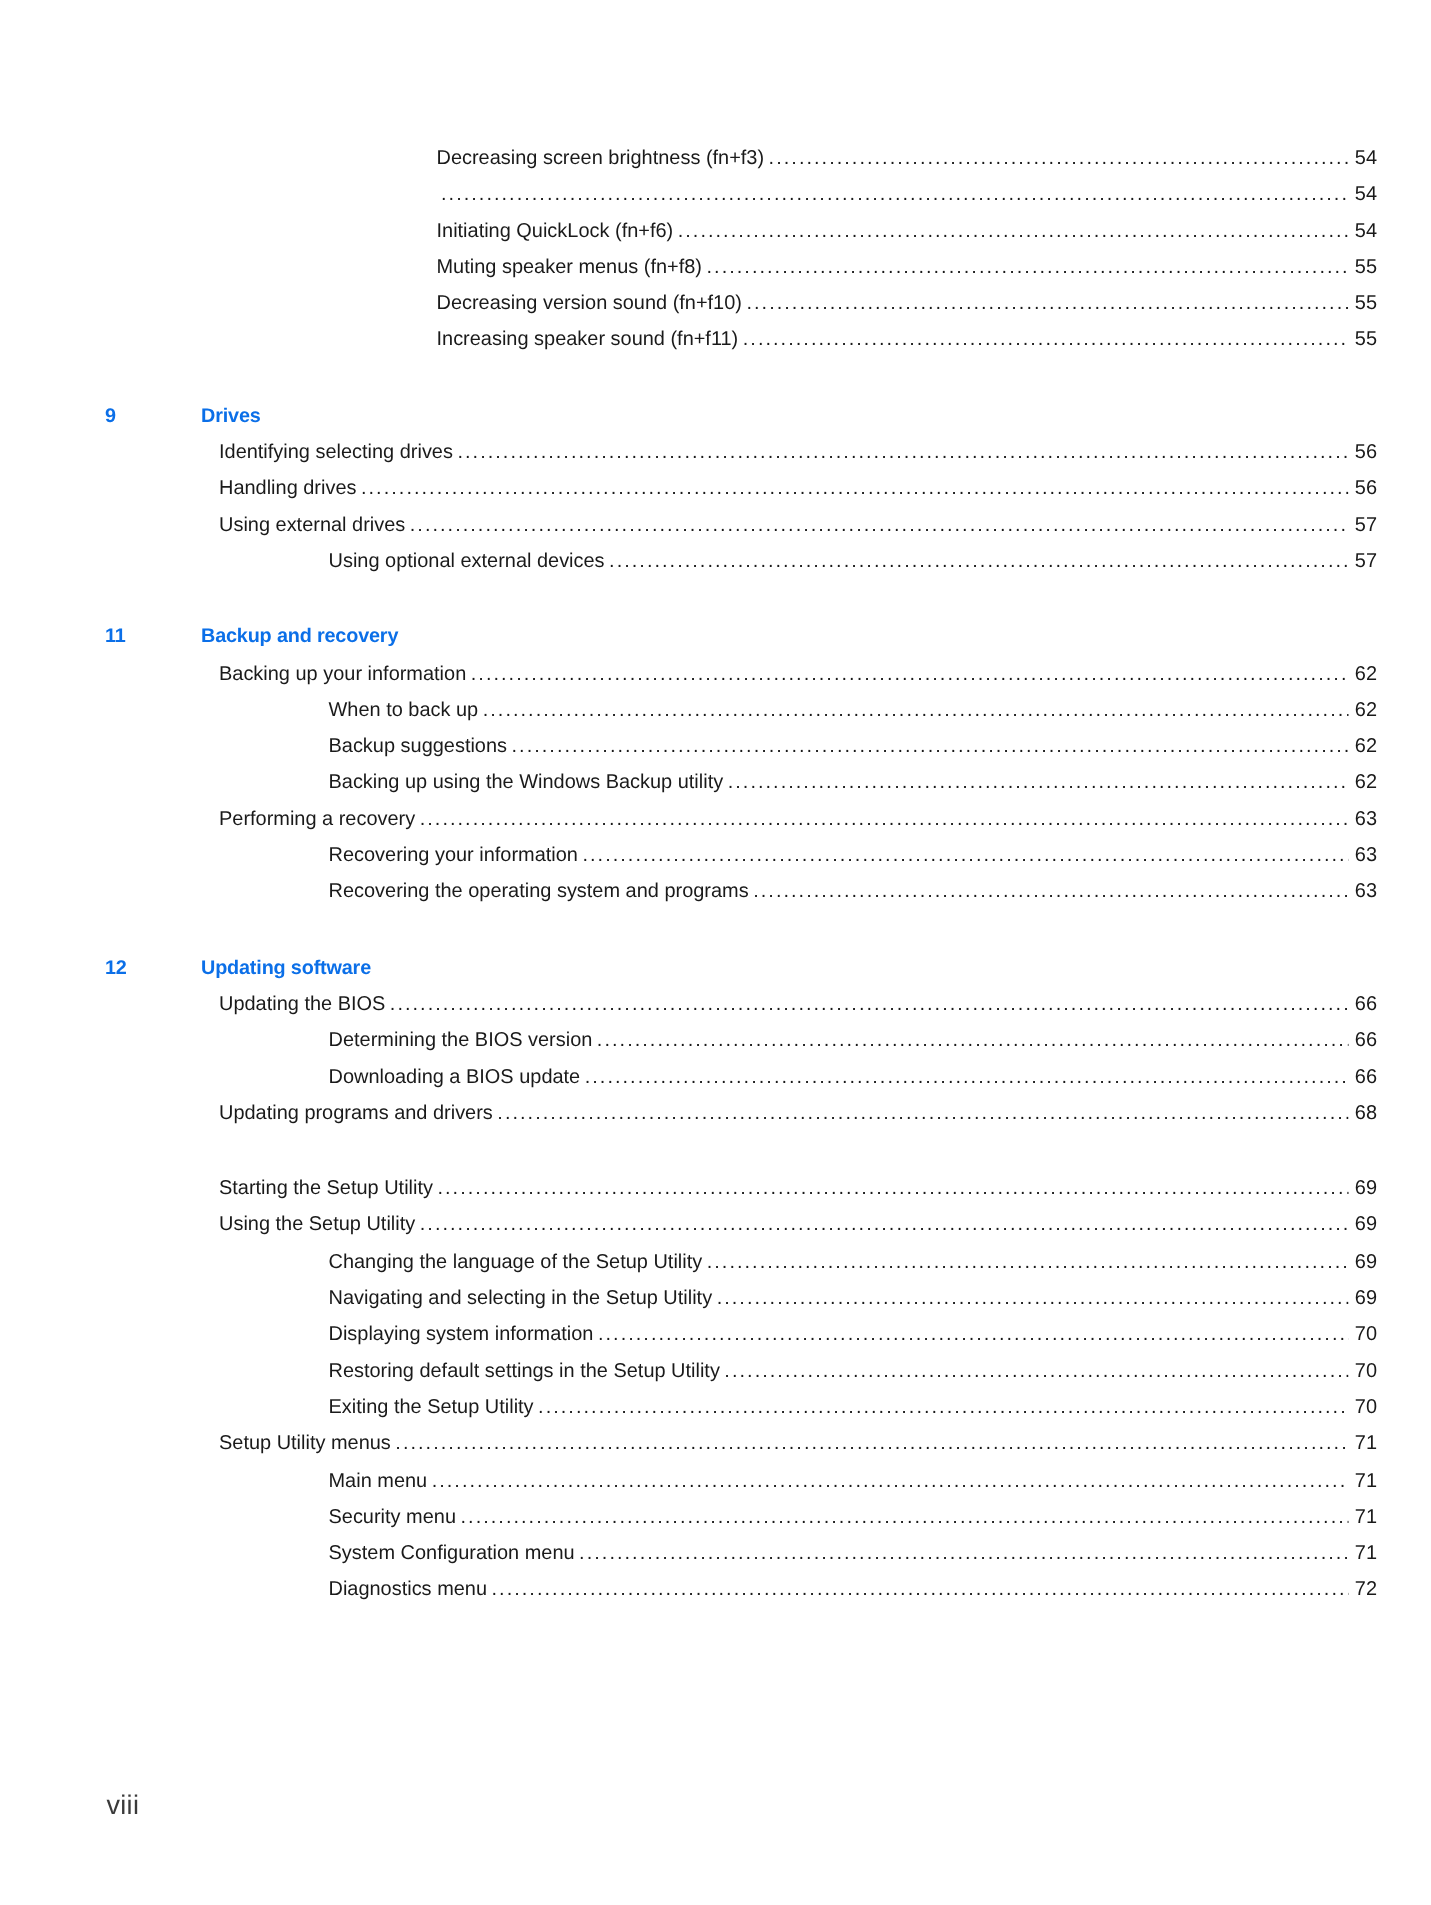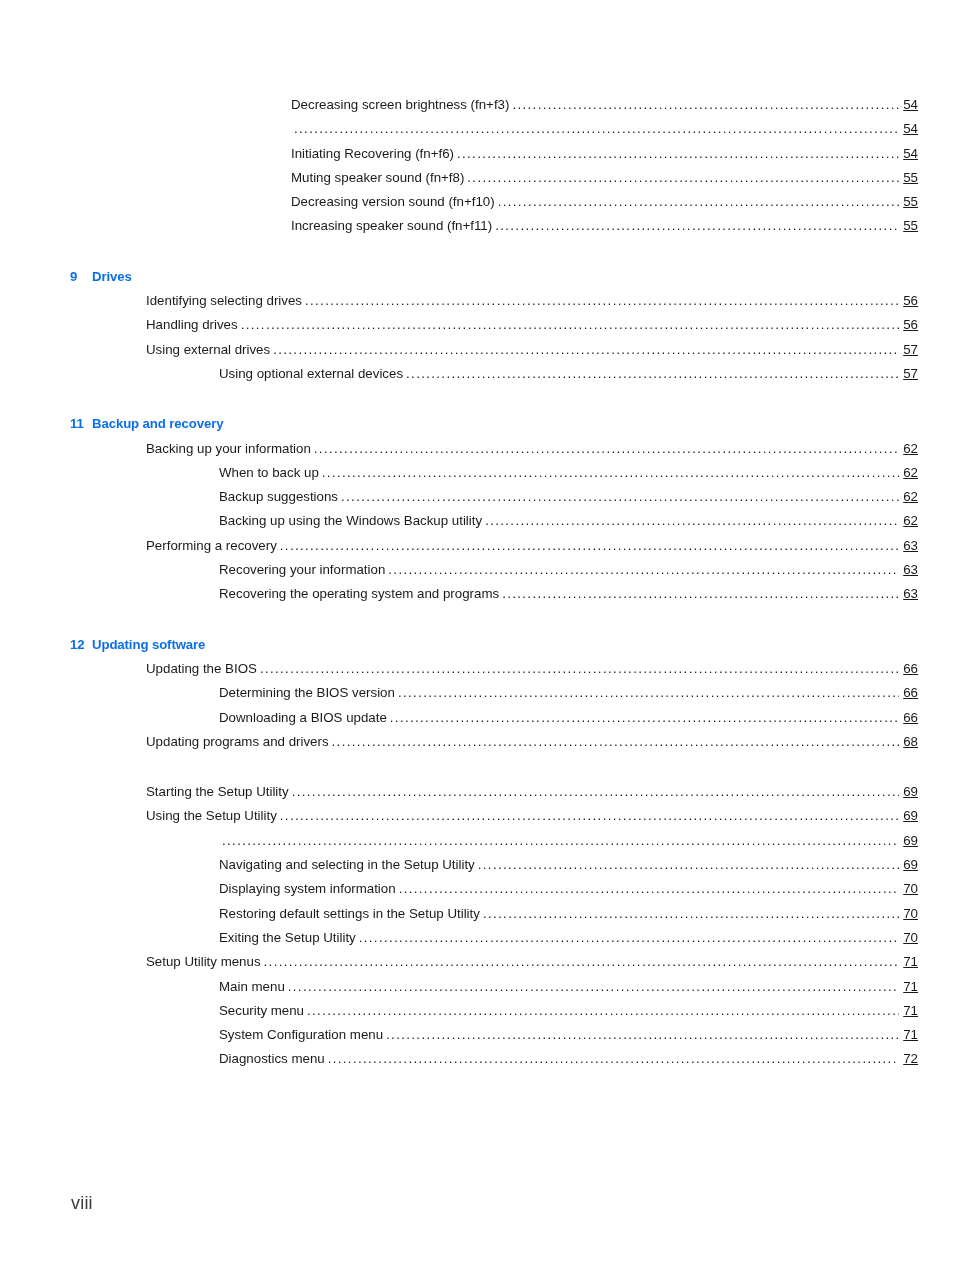--- a/index.html
+++ b/index.html
@@ -44,21 +44,21 @@
     color: #0b6fe8;
     letter-spacing: -0.1px;
     height: 24.3px;
     line-height: 24.3px;
     padding-left: 70px;
   }
   .chapter-num {
     min-width: 22px;
     display: inline-block;
   }
-  .chapter-title { display: inline-block; }
+  .chapter-title { display: inline-block; margin-left: 42px; }
 
   
   .group.with-head { margin-top: 26px; }
   .group.head-only { margin-top: 26px; margin-bottom: 27px; }
   .group.first { margin-top: 0; }
 
   
   .entry {
     display: flex;
     align-items: baseline;
@@ -85,21 +85,20 @@
     font-size: 13.3px;
     line-height: 24.3px;
     letter-spacing: 1.35px;
     color: #1a1a1a;
     white-space: nowrap;
   }
   .entry .page {
     flex: 0 0 auto;
     text-align: right;
     min-width: 17px;
-    text-decoration: underline;
   }
 
   .lvl1 { padding-left: 146px; }
   .lvl2 { padding-left: 219px; }
   .lvl3 { padding-left: 291px; }
 
   
   .folio {
     position: absolute;
     left: 71px;
@@ -119,26 +118,26 @@
         <div class="entry lvl3">
           <span class="label">Decreasing screen brightness (fn+f3)</span>
           <span class="leader"></span>
           <span class="page">54</span>
         </div>
         <div class="entry lvl3">
           <span class="leader"></span>
           <span class="page">54</span>
         </div>
         <div class="entry lvl3">
-          <span class="label">Initiating Recovering (fn+f6)</span>
+          <span class="label">Initiating QuickLock (fn+f6)</span>
           <span class="leader"></span>
           <span class="page">54</span>
         </div>
         <div class="entry lvl3">
-          <span class="label">Muting speaker sound (fn+f8)</span>
+          <span class="label">Muting speaker menus (fn+f8)</span>
           <span class="leader"></span>
           <span class="page">55</span>
         </div>
         <div class="entry lvl3">
           <span class="label">Decreasing version sound (fn+f10)</span>
           <span class="leader"></span>
           <span class="page">55</span>
         </div>
         <div class="entry lvl3">
           <span class="label">Increasing speaker sound (fn+f11)</span>
@@ -244,20 +243,21 @@
           <span class="label">Starting the Setup Utility</span>
           <span class="leader"></span>
           <span class="page">69</span>
         </div>
         <div class="entry lvl1">
           <span class="label">Using the Setup Utility</span>
           <span class="leader"></span>
           <span class="page">69</span>
         </div>
         <div class="entry lvl2">
+          <span class="label">Changing the language of the Setup Utility</span>
           <span class="leader"></span>
           <span class="page">69</span>
         </div>
         <div class="entry lvl2">
           <span class="label">Navigating and selecting in the Setup Utility</span>
           <span class="leader"></span>
           <span class="page">69</span>
         </div>
         <div class="entry lvl2">
           <span class="label">Displaying system information</span>

